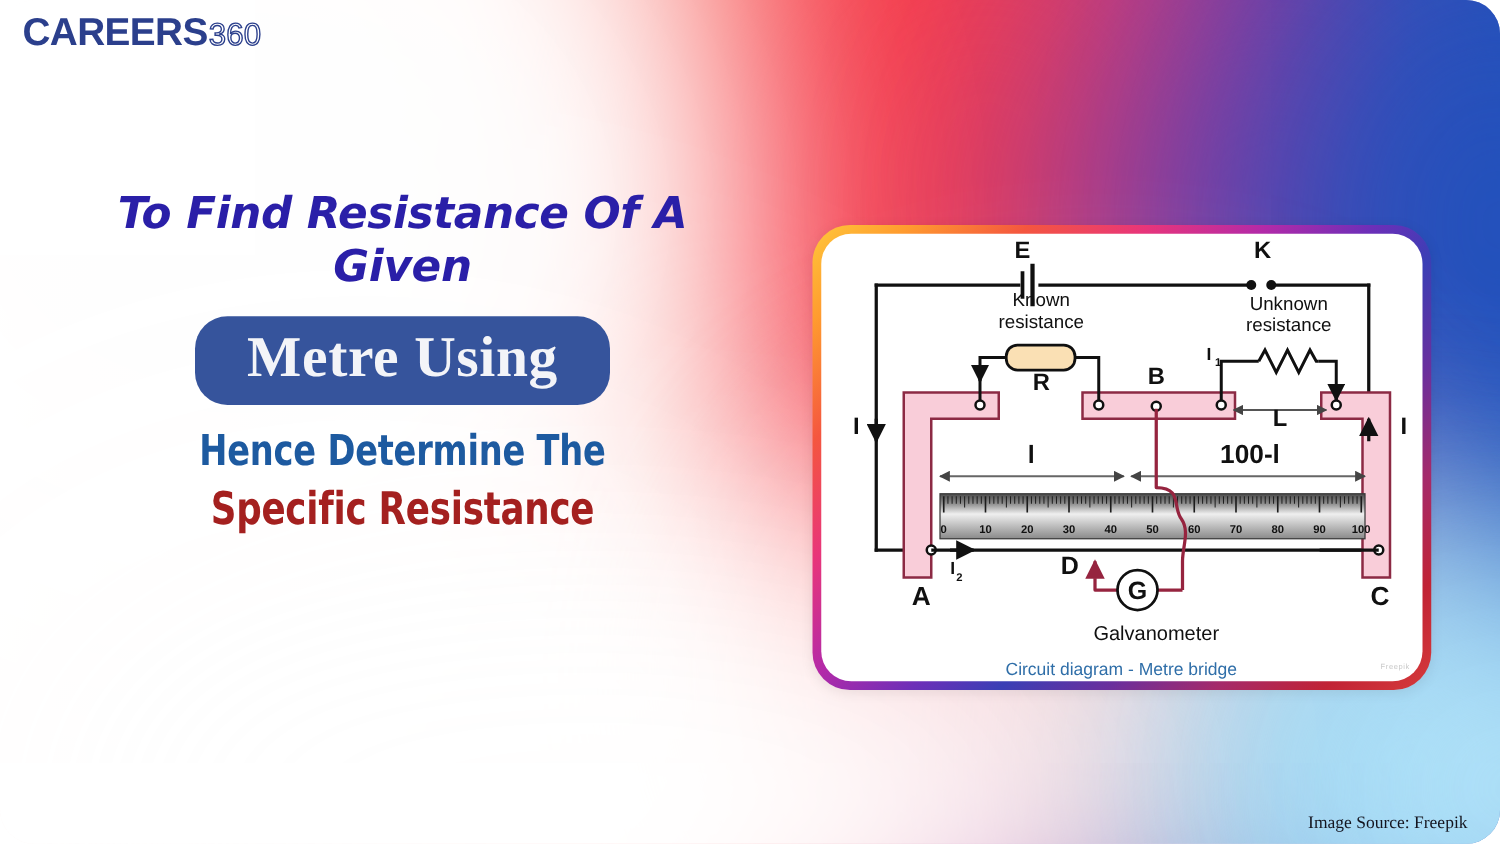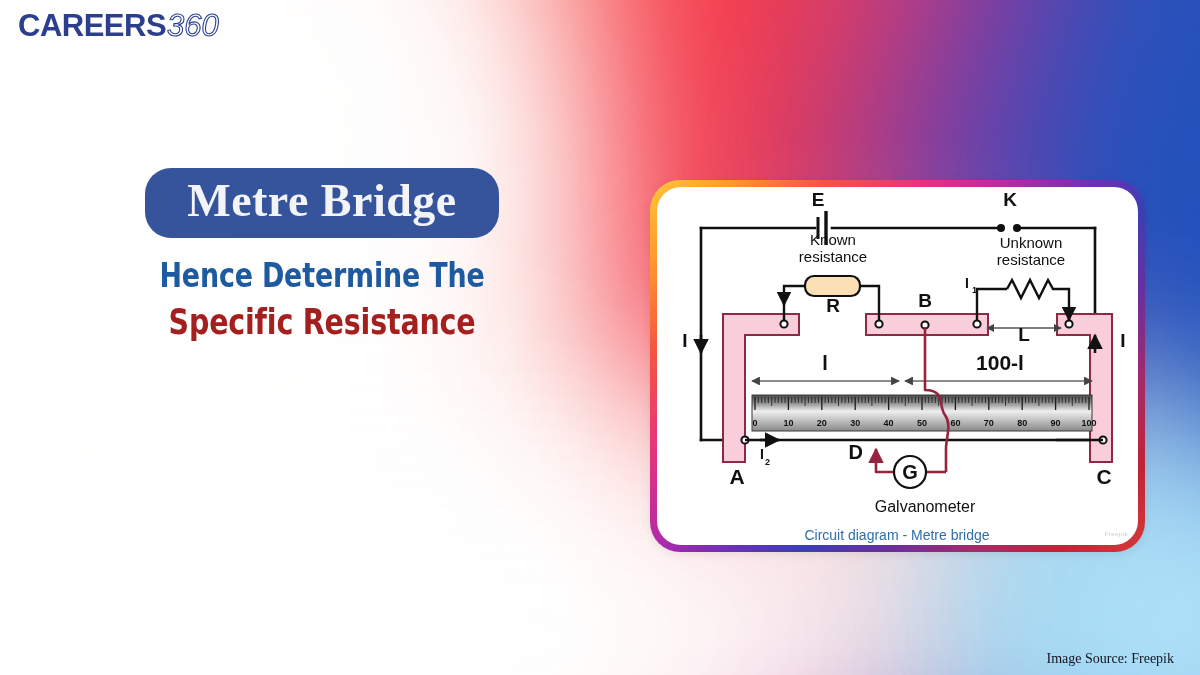--- a/index.html
+++ b/index.html
@@ -2,21 +2,21 @@
 <html><head>
 <meta charset="utf-8">
 <style>
   html,body{margin:0;padding:0;}
   body{
     width:1200px;height:675px;overflow:hidden;
     font-family:"Liberation Sans",sans-serif;
     position:relative;background:#ffffff;
   }
   #stage{
-    position:absolute;inset:0;width:1200px;height:675px;overflow:hidden;
+    position:absolute;inset:0;width:1200px;height:675px;overflow:hidden;border-radius:27px;
   }
   
   .bg-base{
     position:absolute;inset:0;
     background:linear-gradient(100deg,
        #ffffff 0%, #fdf3f1 18%, #fbe2dd 28%,
        #f8887f 44%, #f2414f 55%,
        #a13fa8 68%, #6b3fb0 76%,
        #2a57bd 86%, #1e4fb5 100%);
   }
@@ -31,22 +31,22 @@
   .blob-cyan-br2{left:1060px;top:500px;width:300px;height:260px;background:#b9e8fb;opacity:.95;}
   .blob-white-bot{left:60px;top:470px;width:820px;height:340px;background:#ffffff;opacity:.93;}
 
   
   #logo{position:absolute;left:18px;top:8px;display:flex;align-items:baseline;
         letter-spacing:-1px;}
   #logo .c-careers{
     font-family:"Liberation Sans",sans-serif;font-weight:bold;font-size:31px;
     color:#2b3f8c;letter-spacing:-.5px;}
   #logo .c-360{
-    font-family:"Liberation Sans",sans-serif;font-weight:normal;font-size:31px;
-    color:#ffffff;-webkit-text-stroke:1.1px #2b3f8c;letter-spacing:0px;margin-left:1px;font-style:italic;}
+    font-family:"Liberation Sans",sans-serif;font-weight:normal;font-size:25px;
+    color:#ffffff;-webkit-text-stroke:1.1px #2b3f8c;letter-spacing:0px;margin-left:1px;}
 
   
   #left-col{position:absolute;left:42px;top:150px;width:560px;text-align:center;}
   #headline{
     font-family:"DejaVu Sans",sans-serif;font-style:italic;font-weight:bold;
     font-size:35px;line-height:1.22;color:#2a1fa8;letter-spacing:-.3px;
   }
   #pill{
     display:inline-block;margin-top:18px;background:#36549c;border-radius:26px;
     padding:9px 42px 13px 42px;
@@ -109,23 +109,24 @@
   <div class="bg-blob blob-cyan-br2"></div>
   <div class="bg-blob blob-white-bot"></div>
 
   <div id="logo">
     <span class="c-careers">CAREERS</span>
     <span class="c-360">360</span>
   </div>
 
   <div id="left-col">
     <div id="headline">
+      <div>To Find Resistance Of A Given</div>
     </div>
     <div id="pill">
-      <div id="pill-text">Metre Bridge</div>
+      <div id="pill-text">Metre Using</div>
     </div>
     <div id="sub1">Hence Determine The</div>
     <div id="sub2">Specific Resistance</div>
   </div>
 
   <div id="card">
     <div id="card-inner">
 
       <svg id="svg-circuit" viewBox="0 0 481 358">
         <defs>

